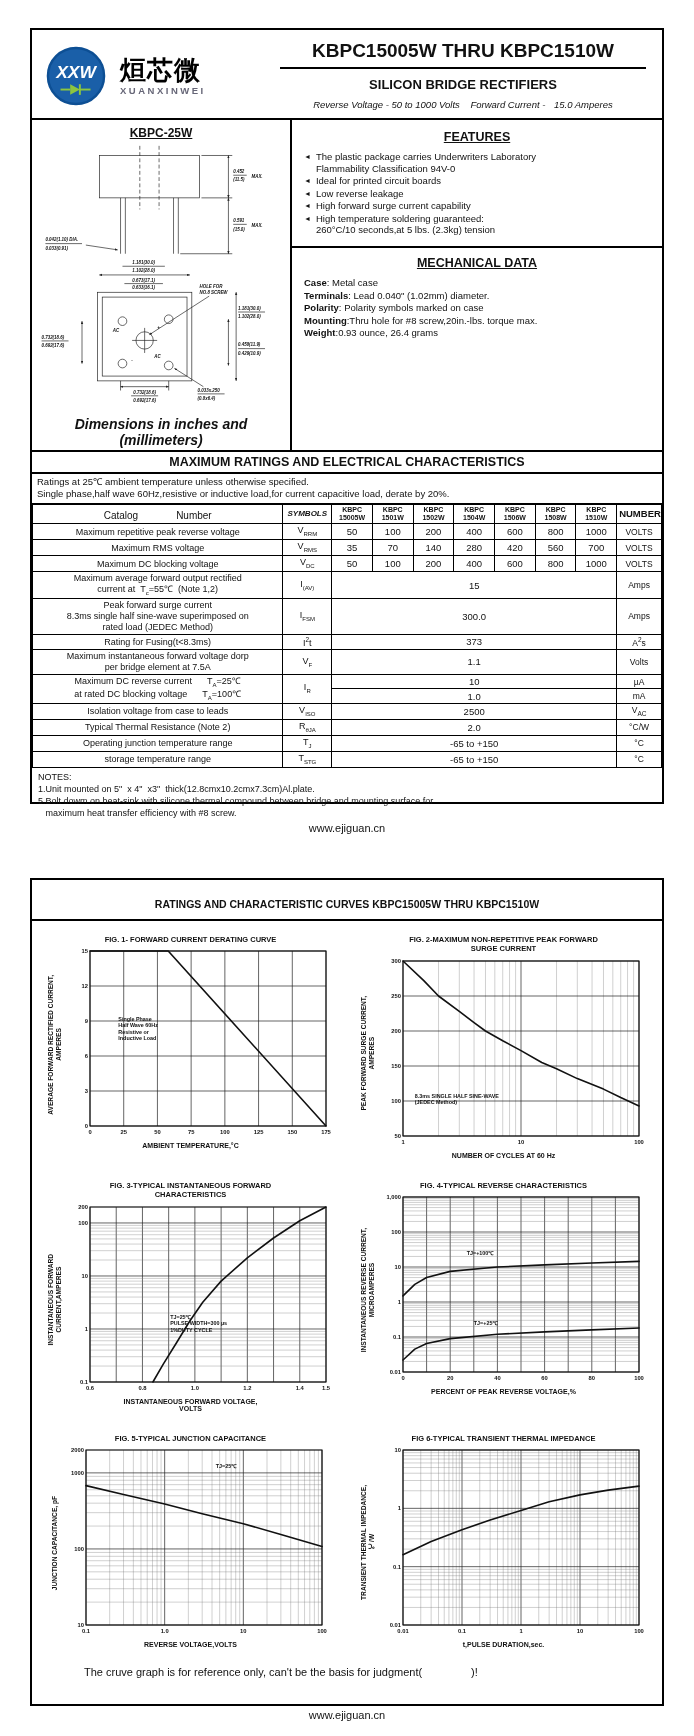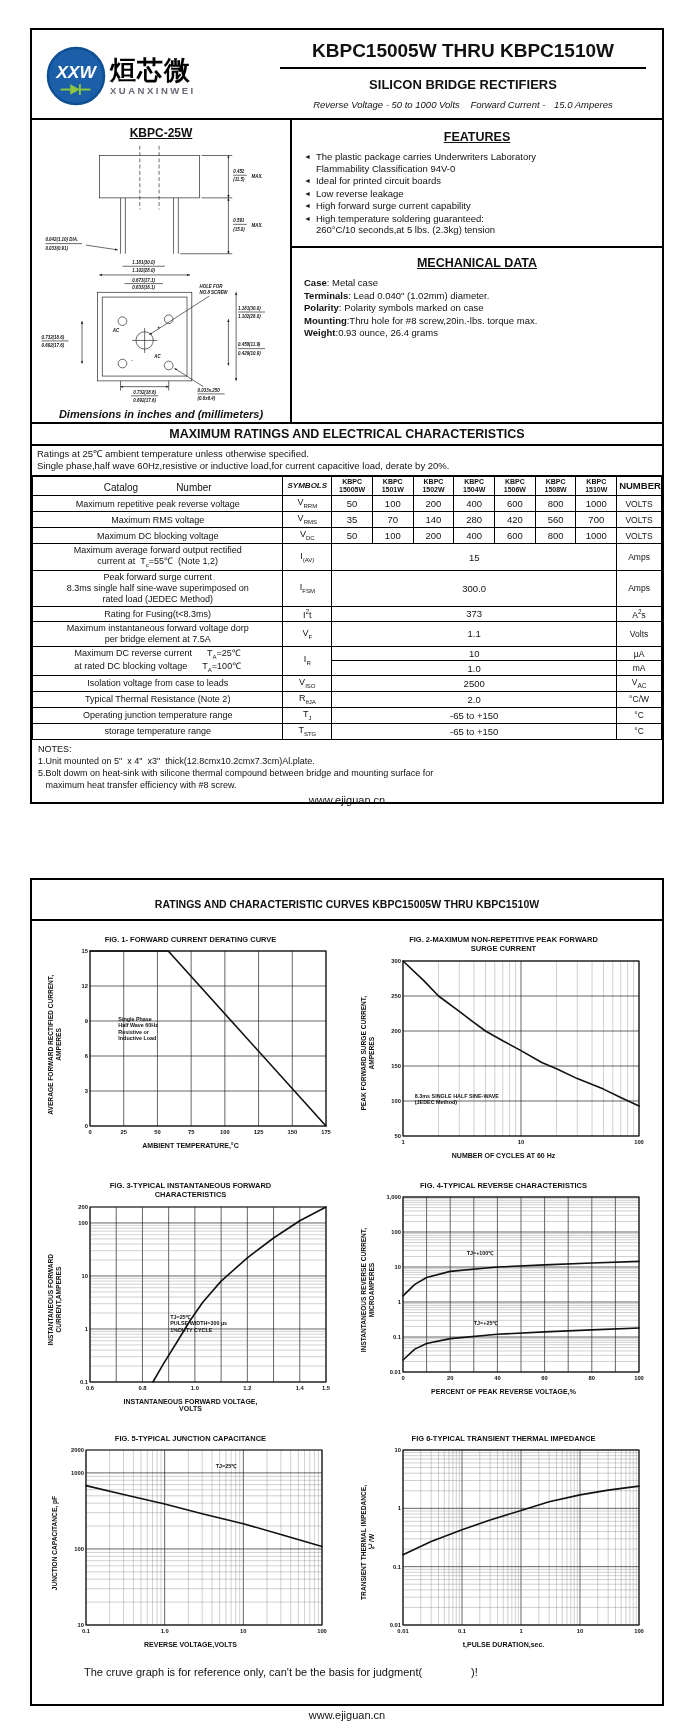--- a/index.html
+++ b/index.html
@@ -2,35 +2,35 @@
 <html><head>
 <meta charset="utf-8">
 <style>
   html,body{margin:0;padding:0;}
   body{width:694px;height:1736px;background:#fff;font-family:"Liberation Sans",sans-serif;color:#111;position:relative;overflow:hidden;}
   .page{position:absolute;left:30px;width:634px;border:2px solid #000;background:#fff;box-sizing:border-box;display:flex;flex-direction:column;}
   #page1{top:28px;height:776px;}
   #page2{top:878px;height:828px;}
   
   .hdr{display:flex;border-bottom:2px solid #000;}
-  .logo{width:232px;display:flex;align-items:center;gap:4px;padding:12px 4px 8px 14px;box-sizing:border-box;}
+  .logo{width:232px;display:flex;align-items:center;gap:14px;padding:12px 4px 8px 14px;box-sizing:border-box;}
   .cn{font-size:26px;font-weight:bold;color:#000000;letter-spacing:1px;line-height:1;}
   .en{font-size:9.5px;font-weight:bold;color:#667;letter-spacing:2.5px;margin-top:2px;}
   .title-box{flex:1;text-align:center;padding:10px 10px 8px;}
   .t1{font-size:19px;font-weight:bold;border-bottom:2px solid #000;padding-bottom:5px;margin:0 6px;}
   .t2{font-size:13px;font-weight:bold;margin-top:8px;}
   .t3{font-size:9.5px;font-style:italic;margin-top:7px;}
   .t3 .fcv{margin-left:6px;}
   
   .cols{display:flex;border-bottom:2px solid #000;}
   .colL{width:258px;box-sizing:border-box;padding:4px 2px 2px;text-align:center;}
   .colR{flex:1;border-left:2px solid #000;display:flex;flex-direction:column;}
   .pkg-title{font-size:12px;font-weight:bold;text-decoration:underline;margin:2px 0 2px;}
   .pkg-svg{width:244px;height:262px;}
-  .pkg-cap{font-size:11px;font-weight:bold;font-style:italic;margin-top:0px;}
+  .pkg-cap{font-size:14px;font-weight:bold;font-style:italic;margin-top:8px;}
   .d{font-size:4.6px;font-style:italic;font-weight:bold;fill:#111;}
   .dl{stroke:#222;stroke-width:0.7;fill:none;}
   .featsec{border-bottom:2px solid #000;padding:4px 12px 8px;min-height:128px;box-sizing:border-box;}
   .sec-h{font-size:12.5px;font-weight:bold;text-decoration:underline;text-align:center;margin:6px 0 7px;}
   .feat{display:flex;gap:5px;font-size:9.5px;line-height:1.22;margin-bottom:1px;}
   .bullet{font-size:7px;line-height:1.6;}
   .ftext{white-space:pre-line;}
   .mechsec{padding:2px 12px;}
   .mline{font-size:9.5px;line-height:1.32;}
   

